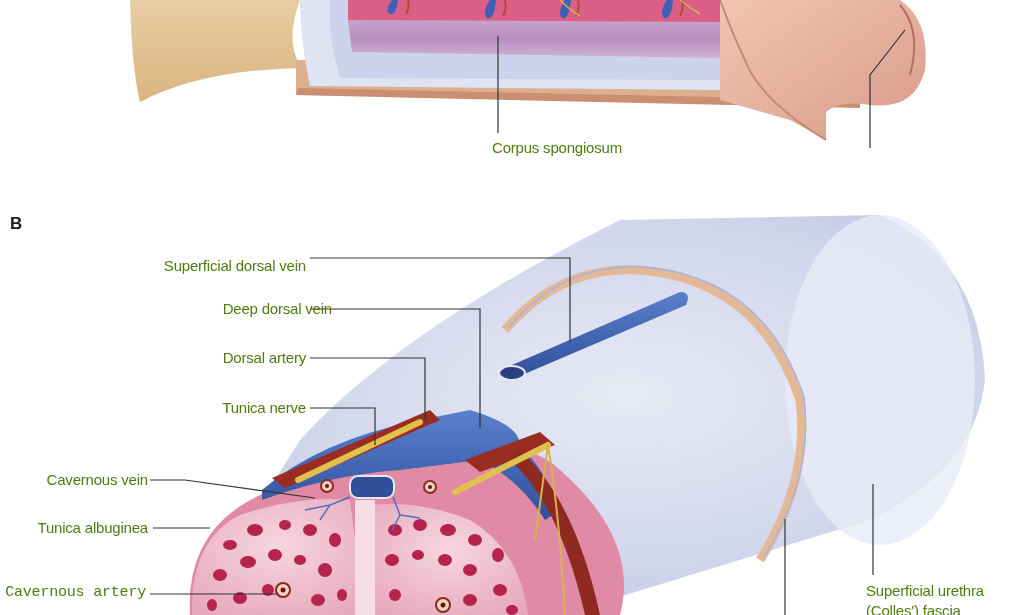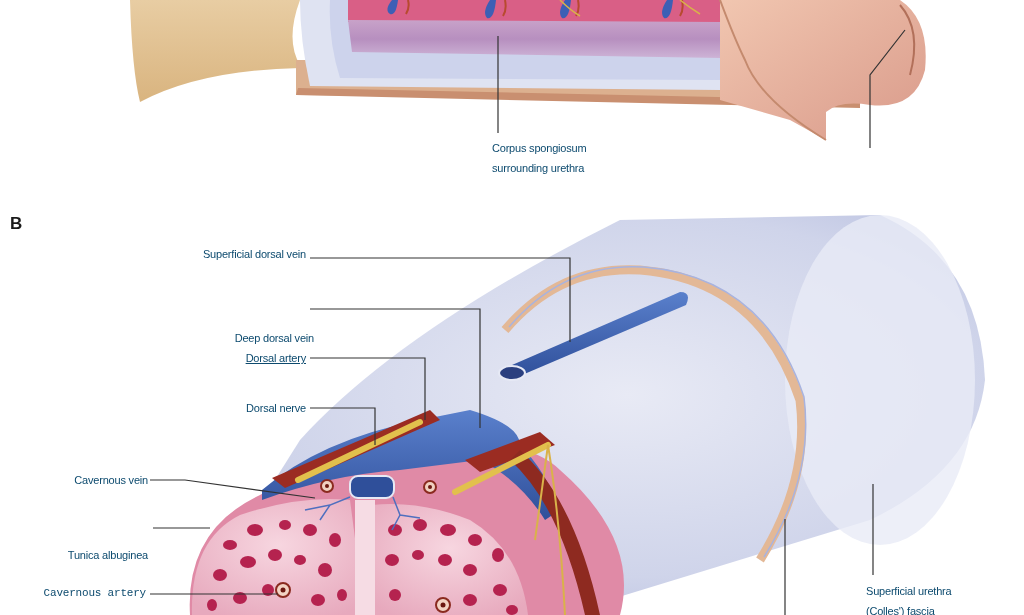--- a/index.html
+++ b/index.html
@@ -1,19 +1,19 @@
 <!DOCTYPE html>
 <html><head>
 <meta charset="utf-8">
 <style>
   html, body { margin:0; padding:0; background:#ffffff; }
   body { width:1024px; height:615px; overflow:hidden; position:relative; font-family:"Liberation Sans", sans-serif; }
   #stage { position:absolute; left:0; top:0; width:1024px; height:615px; }
   svg.art { position:absolute; left:0; top:0; }
-  .lbl { position:absolute; font-size:11px; color:#0c4a6e; line-height:20px; white-space:nowrap; letter-spacing:-0.2px; }
+  .lbl { position:absolute; font-size:15px; color:#4d7c0f; line-height:20px; white-space:nowrap; letter-spacing:-0.2px; }
   .lbl.r { text-align:right; }
   .panel-letter { position:absolute; font-weight:bold; font-size:17px; color:#1a1a1a; }
 </style>
 </head>
 <body>
 
 <div id="stage">
 
   <svg class="art" width="1024" height="615" viewBox="0 0 1024 615">
     <defs>
@@ -170,29 +170,28 @@
       <polyline points="150,480 185,480 315,498"></polyline>
       <line x1="153" y1="528" x2="210" y2="528"></line>
       <line x1="150" y1="594" x2="278" y2="594"></line>
       <line x1="785" y1="519" x2="785" y2="615"></line>
       <line x1="873" y1="484" x2="873" y2="575"></line>
     </g>
   </svg>
 
   <div class="lbl" style="left:492px; top:138px;">
     <div>Corpus spongiosum</div>
-    <div>surrounding urethra</div>
   </div>
 
   <div class="panel-letter" style="left:10px; top:214px;">B</div>
 
-  <div class="lbl r" style="right:718px; top:244px;text-align:center;">Superficial dorsal vein</div>
-  <div class="lbl r" style="right:710px; top:299px;margin-top:29px;">Deep dorsal vein</div>
-  <div class="lbl r" style="right:718px; top:348px;text-decoration:underline;">Dorsal artery</div>
-  <div class="lbl r" style="right:718px; top:398px;">Dorsal nerve</div>
+  <div class="lbl r" style="right:718px; top:256px;text-align:center;">Superficial dorsal vein</div>
+  <div class="lbl r" style="right:692px; top:299px;">Deep dorsal vein</div>
+  <div class="lbl r" style="right:718px; top:348px;">Dorsal artery</div>
+  <div class="lbl r" style="right:718px; top:398px;">Tunica nerve</div>
   <div class="lbl r" style="right:876px; top:470px;text-align:right;">Cavernous vein</div>
-  <div class="lbl r" style="right:876px; top:518px;margin-top:27px;">Tunica albuginea</div>
+  <div class="lbl r" style="right:876px; top:518px;">Tunica albuginea</div>
   <div class="lbl r" style="right:878px; top:583px;font-family:Liberation Mono, monospace;">Cavernous artery</div>
   <div class="lbl" style="left:866px; top:581px;">
     <div>Superficial urethra</div>
     <div>(Colles') fascia</div>
   </div>
 </div>
 
 </body></html>

